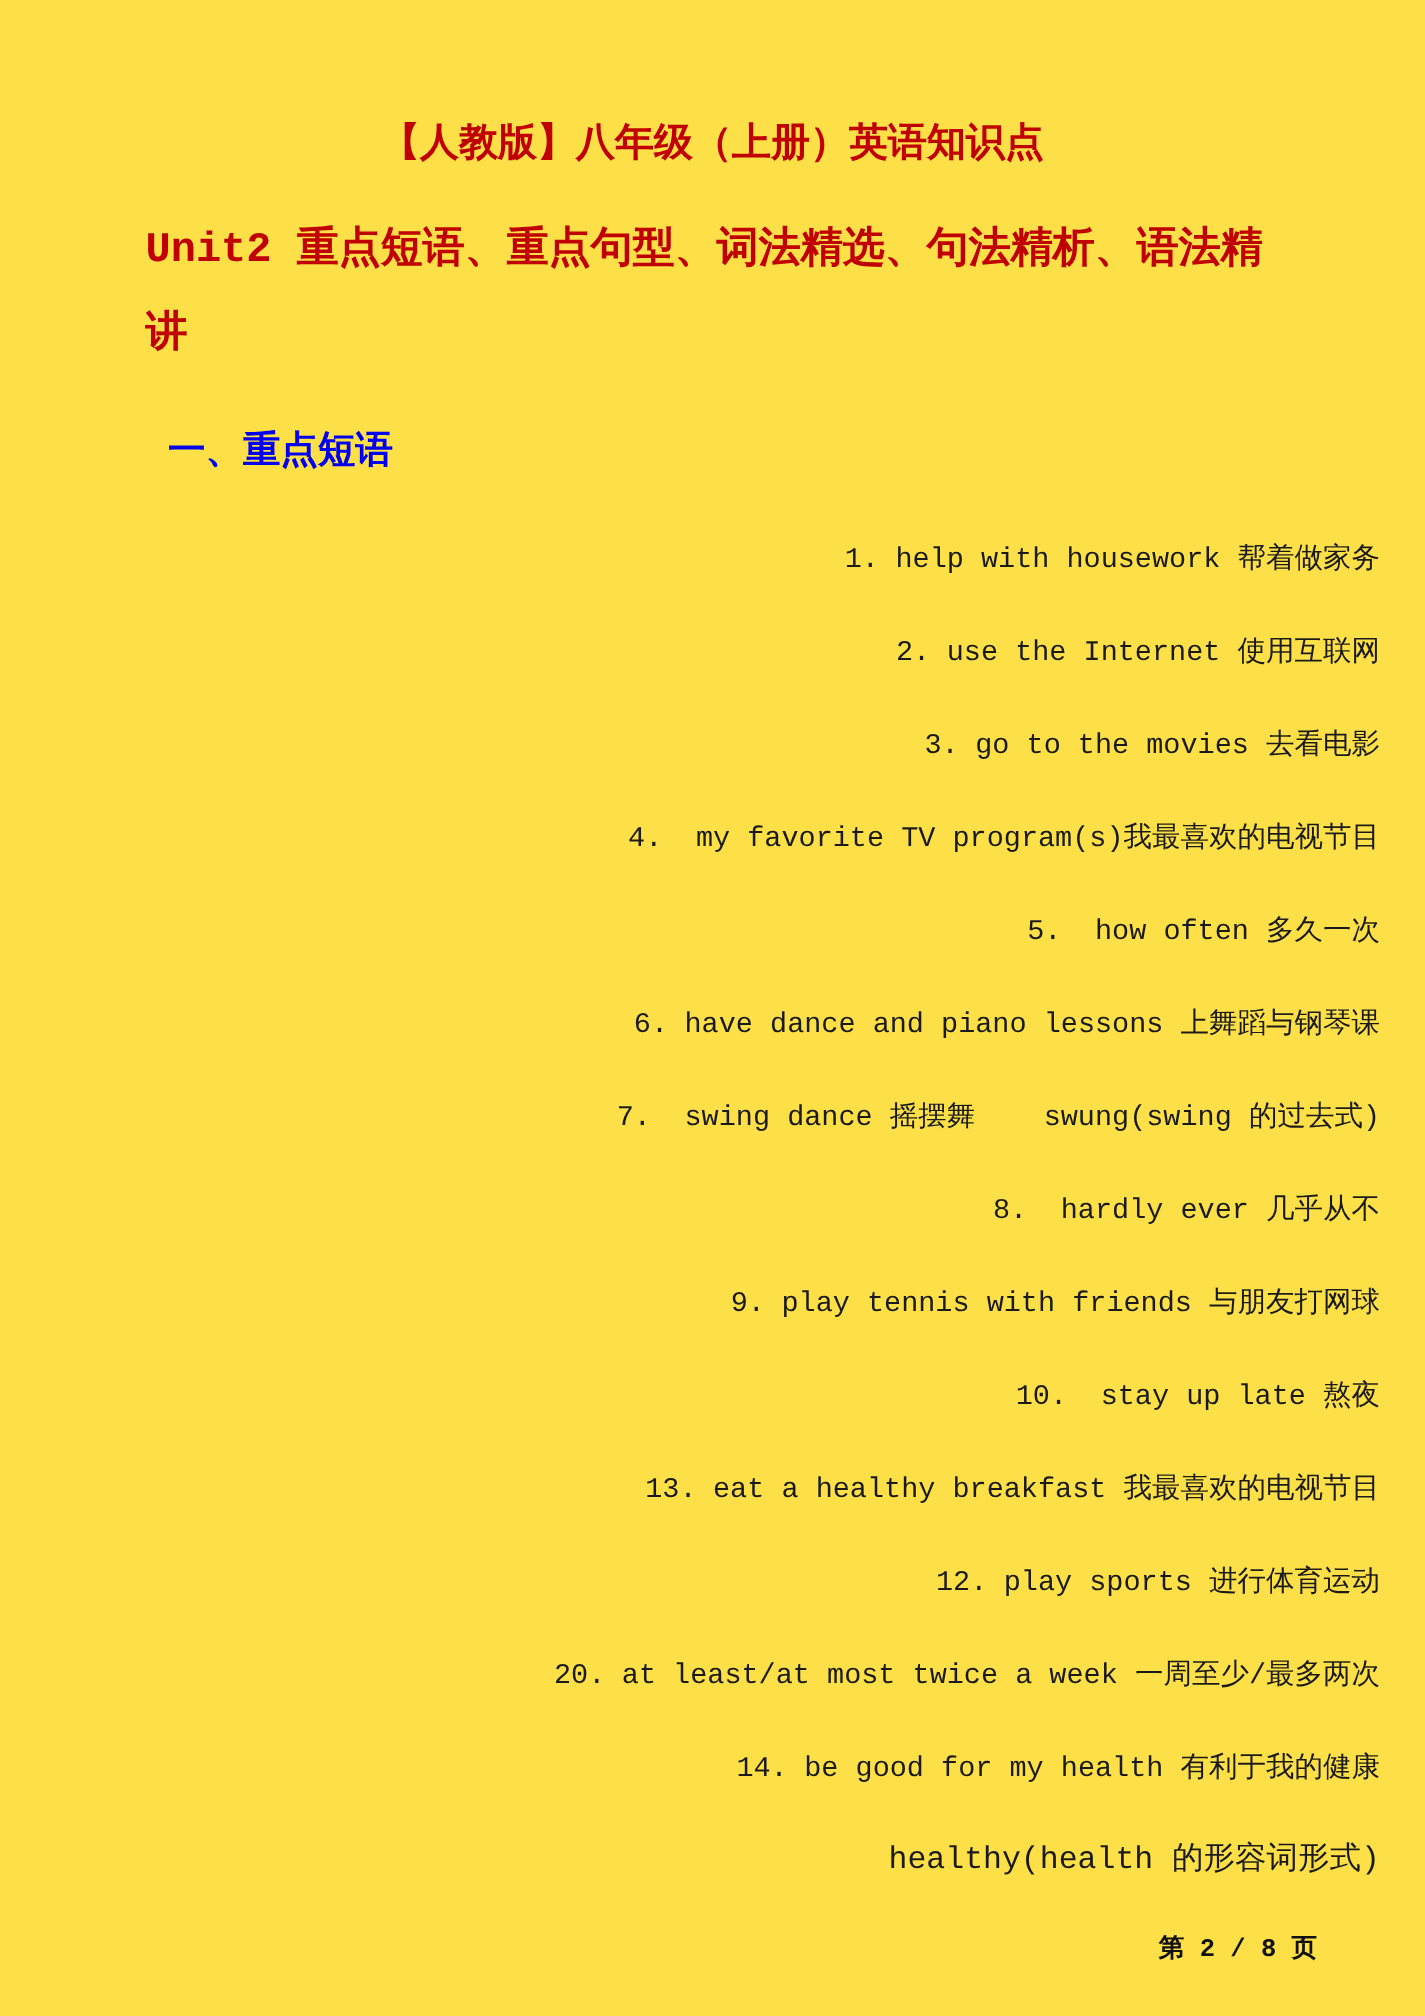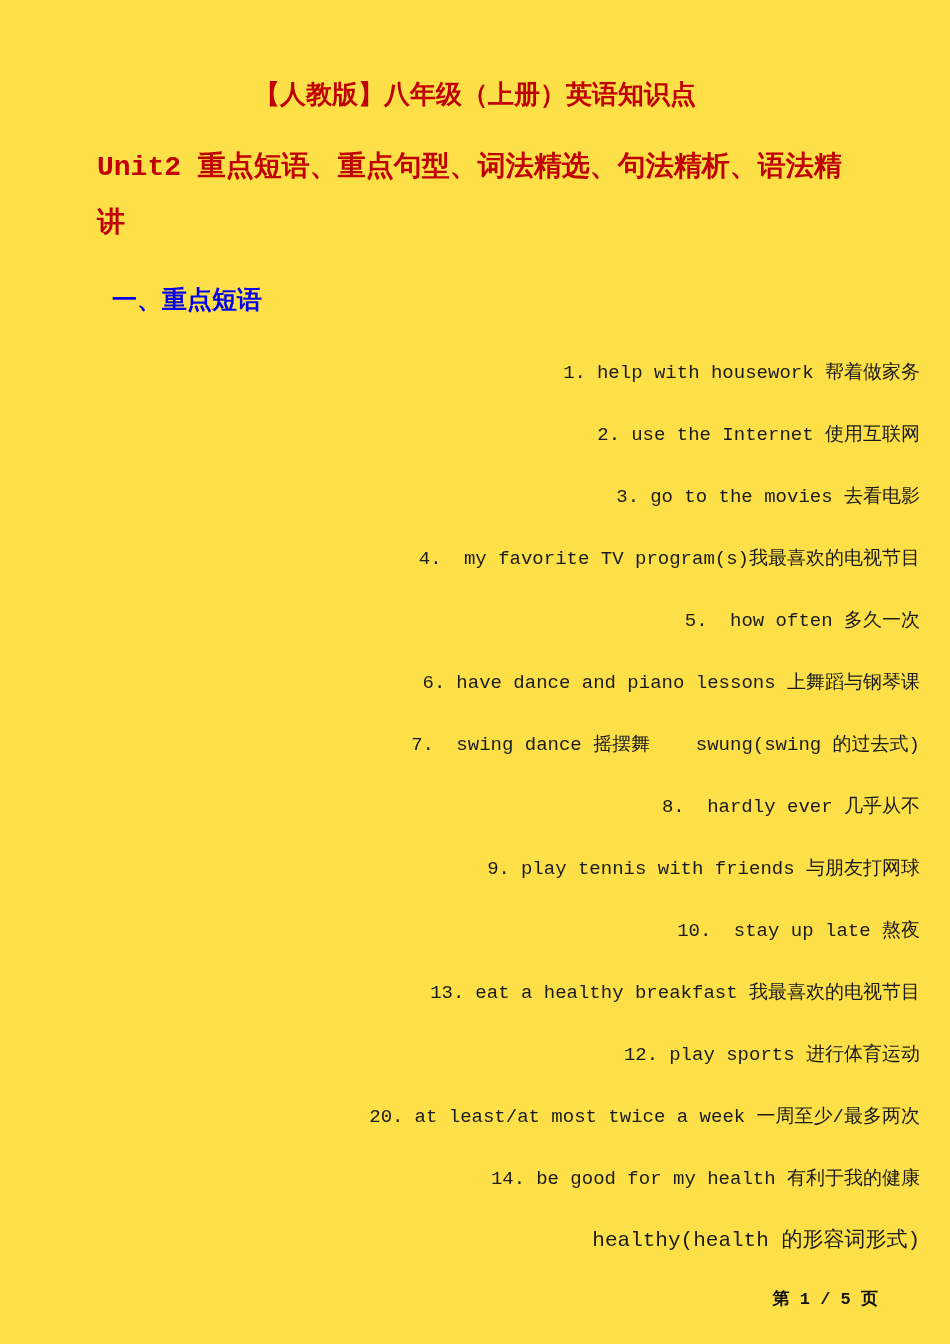--- a/index.html
+++ b/index.html
@@ -90,15 +90,15 @@
     <div class="phrase-row"><span class="phrase-num">8.</span><span> hardly ever 几乎从不</span></div>
     <div class="phrase-row"><span class="phrase-num">9.</span><span>play tennis with friends 与朋友打网球</span></div>
     <div class="phrase-row"><span class="phrase-num">10.</span><span> stay up late 熬夜</span></div>
     <div class="phrase-row"><span class="phrase-num">13.</span><span>eat a healthy breakfast 我最喜欢的电视节目</span></div>
     <div class="phrase-row"><span class="phrase-num">12.</span><span>play sports 进行体育运动</span></div>
     <div class="phrase-row"><span class="phrase-num">20.</span><span>at least/at most twice a week 一周至少/最多两次</span></div>
     <div class="phrase-row"><span class="phrase-num">14.</span><span>be good for my health 有利于我的健康</span></div>
     <div class="phrase-cont">healthy(health 的形容词形式)</div>
   </div>
 
-  <div class="page-footer">第 1 / 5 页</div>
+  <div class="page-footer">第 2 / 8 页</div>
 
 </div>
 
 </body></html>

